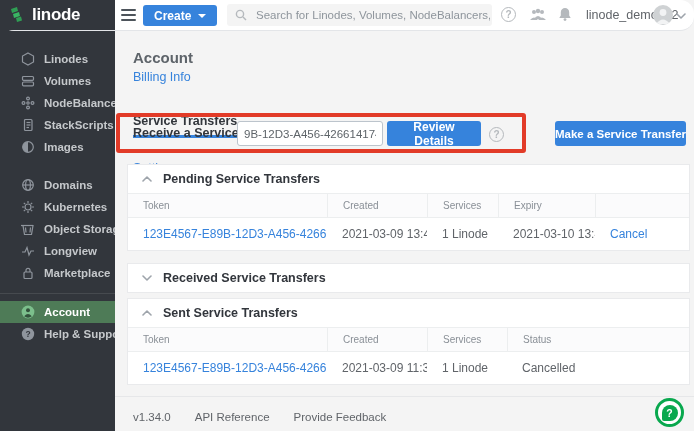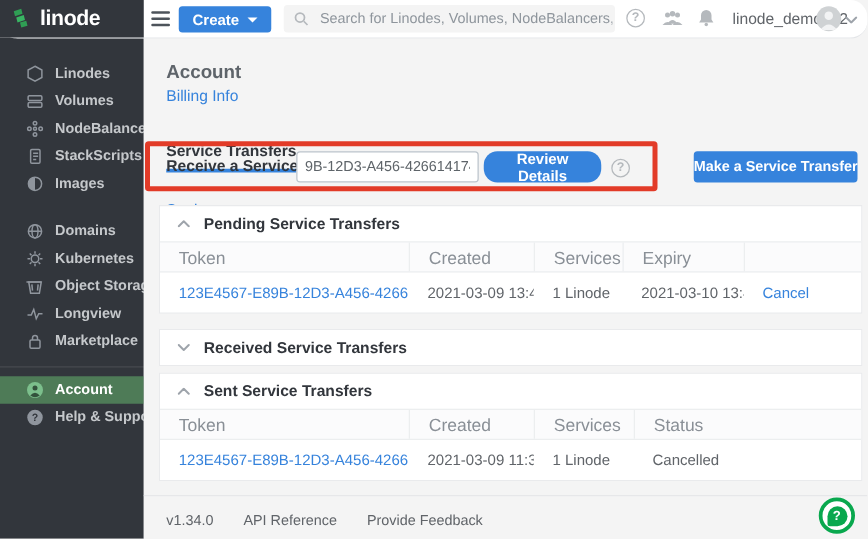--- a/index.html
+++ b/index.html
@@ -53,31 +53,31 @@
   .tab.active{color:#32363c;font-weight:700;border-bottom:3px solid #3683dc;}
 
   .highlight-box{position:absolute;left:1px;top:83px;width:402px;height:32px;
     border:4px solid #e23b28;border-radius:3px;z-index:4;pointer-events:none;}
   .receive-label{position:absolute;left:18px;top:96px;font-size:12.5px;font-weight:700;color:#32363c;}
   .token-input{position:absolute;left:122px;top:91px;width:132px;height:23px;border:1px solid #bcc4cc;
     border-radius:3px;background:#fff;font-size:11.5px;color:#5e6469;font-family:inherit;
     padding:0 6px;outline:none;}
   .btn-blue{background:#3683dc;color:#fff;border:none;border-radius:3px;font-weight:700;
     font-family:inherit;cursor:pointer;display:flex;align-items:center;justify-content:center;}
-  .review-btn{position:absolute;left:272px;top:91px;width:94px;height:25px;font-size:12px;border-radius:11px;}
+  .review-btn{position:absolute;left:272px;top:91px;width:94px;height:25px;font-size:12px;}
   .receive-help{position:absolute;left:374px;top:97px;}
   .make-btn{position:absolute;left:440px;top:91px;width:131px;height:25px;font-size:11.5px;white-space:nowrap;}
 
   .panel{position:absolute;left:12px;width:563px;background:#fff;border:1px solid #e9eaec;
     box-sizing:border-box;}
   .panel-head{height:28px;display:flex;align-items:center;gap:11px;padding-left:14px;cursor:pointer;}
   .panel-title{font-size:12.5px;font-weight:700;color:#32363c;}
   .thead{display:grid;background:#fbfbfc;border-top:1px solid #eceeef;border-bottom:1px solid #eceeef;
     height:23px;}
-  .thead>div{display:flex;align-items:center;padding-left:15px;font-size:14px;color:#898f96;
+  .thead>div{display:flex;align-items:center;padding-left:15px;font-size:10px;color:#898f96;
     border-left:1px solid #eceeef;box-sizing:border-box;}
   .thead>div:first-child{border-left:none;}
   .trow{display:grid;height:32px;}
   .trow>div{display:flex;align-items:center;padding-left:15px;font-size:12px;color:#606469;
     box-sizing:border-box;white-space:nowrap;overflow:hidden;}
   .cols-pending{grid-template-columns:199px 100px 71px 97px 1fr;}
   .cols-sent{grid-template-columns:199px 100px 80px 1fr;}
   .link{color:#3683dc;text-decoration:none;cursor:pointer;}
   #panel-pending{top:134px;}
   #panel-received{top:233px;}

